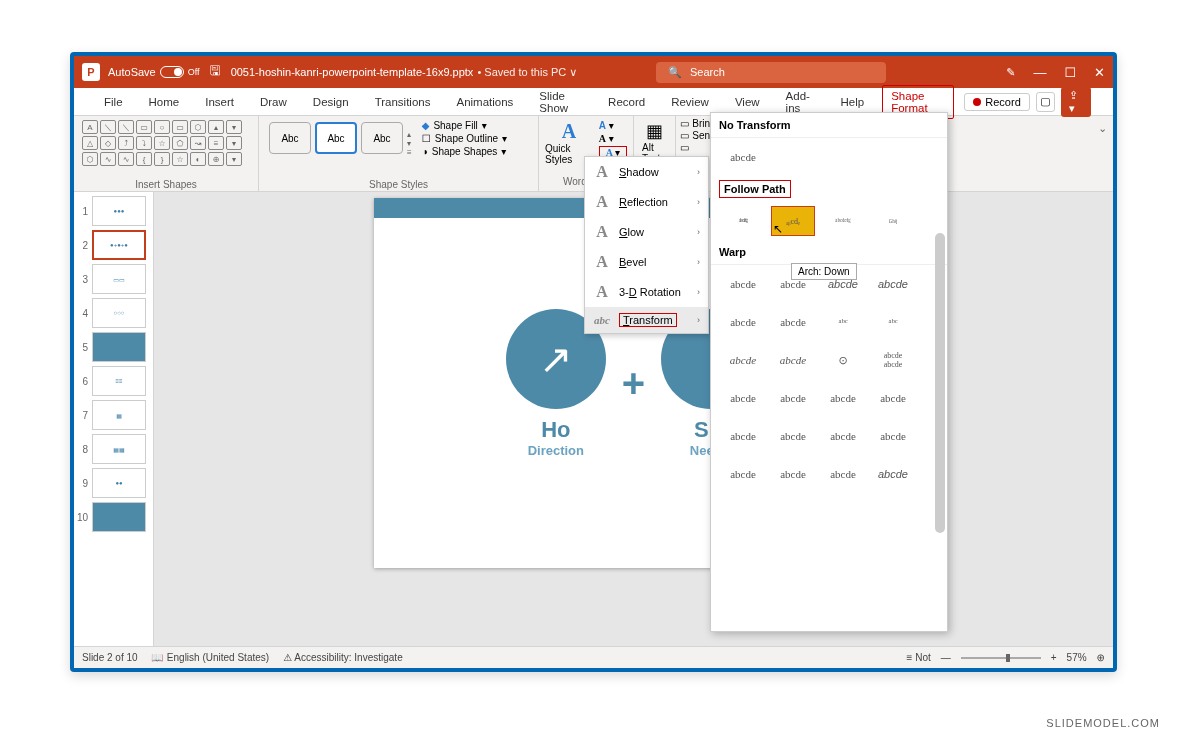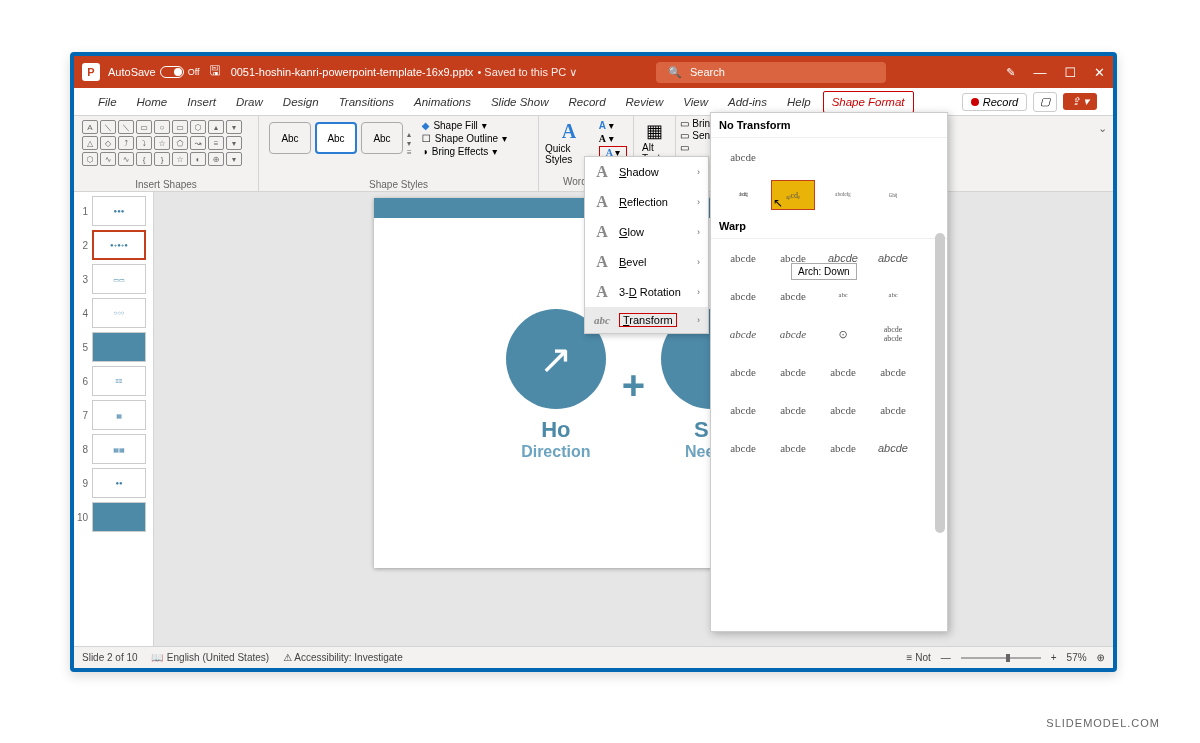--- a/index.html
+++ b/index.html
@@ -11,21 +11,21 @@
   .toggle { width: 24px; height: 12px; border: 1px solid #fff; border-radius: 6px; position: relative; }
   .toggle::after { content: ''; position: absolute; right: 1px; top: 1px; width: 8px; height: 8px; background: #fff; border-radius: 50%; }
   .save-icon { margin: 0 10px; font-size: 13px; }
   .filename { flex: 0 0 auto; }
   .saved { opacity: 0.9; margin-left: 4px; }
   .titlebar-spacer { flex: 1; }
   .searchbox { background: #d9643f; border-radius: 4px; padding: 4px 12px; display: flex; align-items: center; gap: 8px; width: 230px; margin-right: 120px; }
   .win-btns { display: flex; gap: 18px; font-size: 13px; }
   .draw-icon { margin-right: 18px; }
 
-  .tabbar { height: 28px; background: #fff; border-bottom: 1px solid #d4d4d4; display: flex; align-items: center; padding: 0 16px; font-size: 11.5px; gap: 4px; font-style: italic; }
+  .tabbar { height: 28px; background: #fff; border-bottom: 1px solid #d4d4d4; display: flex; align-items: center; padding: 0 22px; font-size: 11.5px; gap: 10px; }
   .tab { padding: 4px 8px; color: #333; cursor: pointer; }
   .tab.highlighted { border: 1.5px solid #c00; color: #c00; border-radius: 2px; }
   .tabbar-right { margin-left: auto; display: flex; gap: 6px; align-items: center; }
   .record-btn { border: 1px solid #ccc; border-radius: 3px; padding: 2px 8px; font-size: 11px; display: flex; align-items: center; gap: 4px; }
   .rec-dot { width: 8px; height: 8px; background: #c00; border-radius: 50%; }
   .small-btn { border: 1px solid #ccc; width: 24px; height: 20px; border-radius: 3px; display: flex; align-items: center; justify-content: center; font-size: 11px; }
   .share-btn { background: #c43e1c; color: #fff; border-radius: 3px; padding: 2px 8px; font-size: 11px; }
 
   .ribbon { height: 76px; background: #f3f2f1; border-bottom: 1px solid #d4d4d4; display: flex; font-size: 10.5px; }
   .ribbon-group { border-right: 1px solid #d4d4d4; padding: 4px 8px 1px; display: flex; flex-direction: column; }
@@ -48,21 +48,21 @@
   .thumb { width: 54px; height: 30px; border: 1px solid #ccc; background: #fff; font-size: 6px; display: flex; align-items: center; justify-content: center; color: #4080a8; }
   .thumb.active { border: 2px solid #c43e1c; }
   .canvas-area { flex: 1; display: flex; align-items: flex-start; justify-content: center; padding-top: 6px; position: relative; }
   .slide { width: 520px; height: 370px; background: #fff; box-shadow: 0 1px 4px rgba(0,0,0,0.3); position: relative; padding-top: 40px; }
   .slide-stripe { position: absolute; top: 0; left: 0; right: 0; height: 20px; background: #4d8aa8; }
   .slide-title { text-align: center; font-size: 26px; font-weight: 600; color: #4d8aa8; margin-top: 20px; }
   .slide-row { display: flex; align-items: center; justify-content: center; gap: 16px; margin-top: 20px; }
   .circle { width: 100px; height: 100px; border-radius: 50%; background: #4d8aa8; display: flex; align-items: center; justify-content: center; color: #fff; font-size: 40px; }
   .plus { font-size: 40px; font-weight: bold; color: #4d8aa8; }
   .label-big { text-align: center; font-size: 22px; font-weight: 700; color: #4d8aa8; margin-top: 8px; }
-  .label-small { text-align: center; font-size: 16px; font-weight: 600; color: #6ba3c0; }
+  .label-small { text-align: center; font-size: 13px; font-weight: 600; color: #6ba3c0; }
 
   
   .dropdown1 { position: absolute; left: 510px; top: 100px; width: 125px; background: #fff; border: 1px solid #ccc; box-shadow: 2px 2px 6px rgba(0,0,0,0.2); font-size: 11px; z-index: 10; }
   .dd-item { display: flex; align-items: center; padding: 6px 8px; gap: 8px; position: relative; }
   .dd-item.sel { background: #eaeaea; }
   .dd-icon { font-family: serif; font-size: 16px; font-weight: bold; color: #888; width: 18px; text-align: center; }
   .dd-arrow { margin-left: auto; font-size: 9px; color: #666; }
 
   
   .flyout { position: absolute; left: 636px; top: 56px; width: 238px; height: 520px; background: #fff; border: 1px solid #ccc; box-shadow: 2px 2px 8px rgba(0,0,0,0.25); z-index: 11; font-size: 11px; overflow: hidden; }
@@ -177,21 +177,21 @@
         <div class="style-box">Abc</div>
         <div style="display:flex;flex-direction:column;justify-content:center;font-size:8px;color:#666;margin-left:2px">
             <span>▴</span>
             <span>▾</span>
             <span>≡</span>
           </div>
       </div>
       <div class="style-opts">
         <div class="opt-row"><span style="color:#2b7cd3">◆</span><span>Shape Fill</span> ▾</div>
         <div class="opt-row"><span>☐</span><span>Shape Outline</span> ▾</div>
-        <div class="opt-row"><span>◑</span><span>Bring Effects</span> ▾</div>
+        <div class="opt-row"><span>◑</span><span>Shape Shapes</span> ▾</div>
       </div>
       <div class="group-label" style="width:100%">Shape Styles</div>
     </div>
     <div class="ribbon-group wa-group" style="width:95px;flex-direction:column">
       <div style="display:flex;gap:6px">
         <div class="wa-col">
             <span class="wa-A">A</span>
             <span>Quick Styles</span>
           </div>
         <div style="display:flex;flex-direction:column;font-size:10px;gap:2px">
@@ -319,20 +319,21 @@
         <span style="border:1.5px solid #c00;padding:0 3px"><u>T</u>ransform</span>
         <span class="dd-arrow">›</span>
       </div>
   </div>
 
   <div class="flyout">
     <div class="fly-section-title">No Transform</div>
     <div class="fly-row">
         <div class="preset">abcde</div>
       </div>
+    <div><span class="fly-section-title highlighted">Follow Path</span></div>
     <div class="fly-row" style="position:relative">
       <div class="preset" style="font-size:8px;letter-spacing:-1px">ᵃᵇᶜᵈᵉᶠᵍ</div>
       <div class="preset hover" style="font-size:8px">ₐᵦcdₑ</div>
       <div class="preset" style="font-size:8px">ᵃᵇᶜᵈᵉᶠᵍ</div>
       <div class="preset" style="font-size:8px">ᴳʰⁱʲ</div>
       <span style="position:absolute;left:62px;top:20px;font-size:12px">↖</span>
     </div>
     <div class="tooltip" style="left:80px;top:150px">Arch: Down</div>
     <div class="fly-section-title">Warp</div>
     <div class="fly-row">

